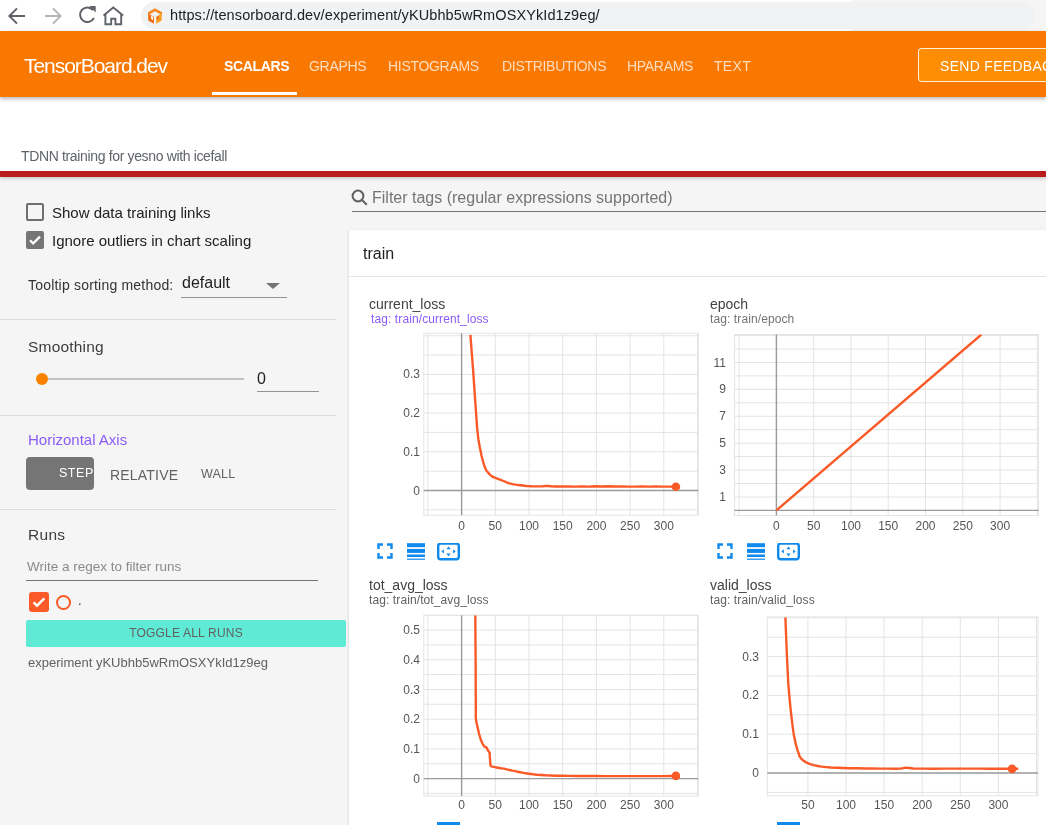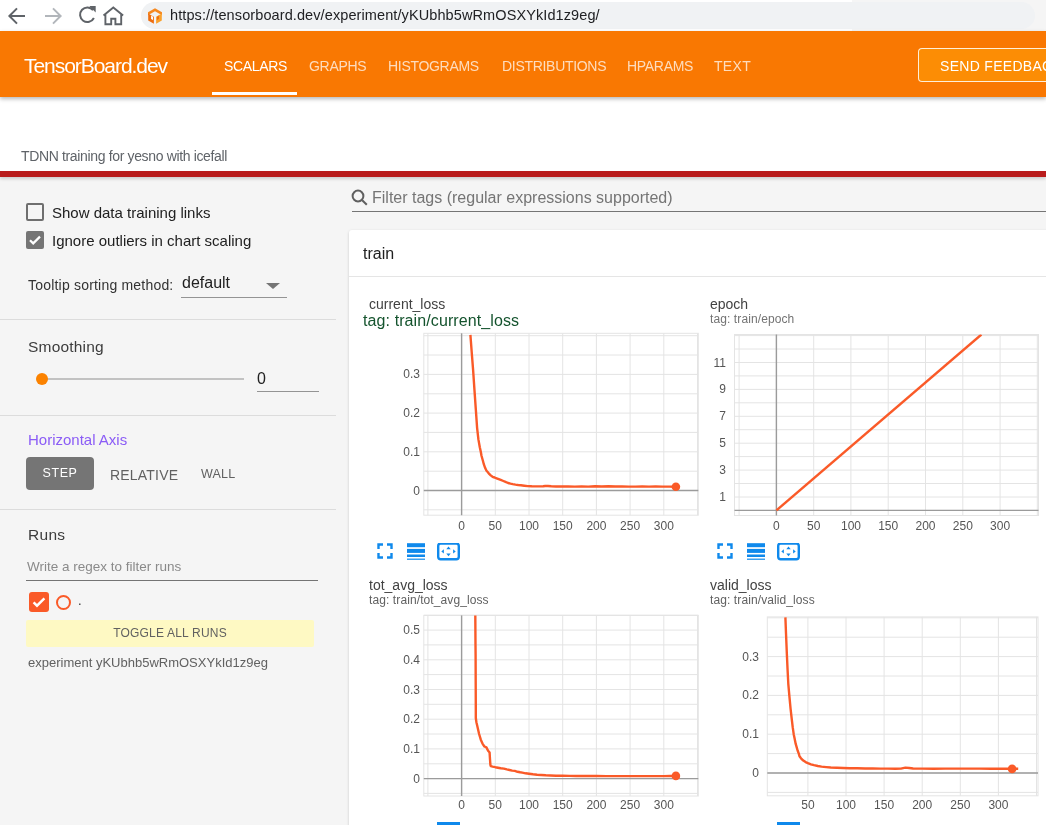--- a/index.html
+++ b/index.html
@@ -24,21 +24,21 @@
     <path d="M1.2 5.6L6.9 8.8v6.9L1.2 12.5z" fill="#ee6e10"></path>
     <path d="M14.8 5.6L9.1 8.8v6.9l5.7-3.2z" fill="#faa12c"></path>
     <path d="M4.1 7.6l1.9 1.1v3.4l-1.9-1.1z" fill="#fff"></path>
     <path d="M11.9 7.6L10 8.7v3.4l1.9-1.1z" fill="#ee6e10"></path>
   </svg>
   <div class="abs" style="left:170px;top:2px;height:27px;line-height:27px;font-size:14.5px;color:#202124;letter-spacing:0.1px">https://tensorboard.dev/experiment/yKUbhb5wRmOSXYkId1z9eg/</div>
 </div>
 
 <div class="abs" style="left:0;top:31px;width:1046px;height:66px;background:#f97802;box-shadow:0 2px 4px rgba(0,0,0,0.28);z-index:5">
   <div class="abs" style="left:24px;top:23px;font-size:21px;color:#fff;letter-spacing:-1.05px">TensorBoard.dev</div>
-  <div class="abs" style="left:224px;top:26.5px;font-size:14px;font-weight:normal;color:#fff;letter-spacing:-0.35px">SCALARS</div>
+  <div class="abs" style="left:224px;top:26.5px;font-size:14px;font-weight:bold;color:#fff;letter-spacing:-0.35px">SCALARS</div>
   <div class="abs" style="left:309px;top:26.5px;font-size:14px;color:rgba(255,255,255,0.74);letter-spacing:-0.3px">GRAPHS</div>
   <div class="abs" style="left:388px;top:26.5px;font-size:14px;color:rgba(255,255,255,0.74);letter-spacing:-0.3px">HISTOGRAMS</div>
   <div class="abs" style="left:502px;top:26.5px;font-size:14px;color:rgba(255,255,255,0.74);letter-spacing:-0.3px">DISTRIBUTIONS</div>
   <div class="abs" style="left:627px;top:26.5px;font-size:14px;color:rgba(255,255,255,0.74);letter-spacing:-0.3px">HPARAMS</div>
   <div class="abs" style="left:714px;top:26.5px;font-size:14px;color:rgba(255,255,255,0.74);letter-spacing:0.3px">TEXT</div>
   <div class="abs" style="left:212px;top:61.3px;width:85px;height:3.2px;background:#fff"></div>
   <div class="abs" style="left:918px;top:17px;width:160px;height:34px;border:1px solid rgba(255,255,255,0.85);border-radius:4px;background:#fc8d05;color:#fff;font-size:14px;letter-spacing:0.3px;line-height:34px;padding-left:21px;box-sizing:border-box">SEND FEEDBACK</div>
 </div>
 
 <div class="abs" style="left:0;top:97px;width:1046px;height:80px;background:#fff;border-bottom:6px solid #b91c1c;box-sizing:border-box;box-shadow:0 2px 3px rgba(0,0,0,0.16);z-index:4">
@@ -63,52 +63,52 @@
 
 <div class="abs" style="left:28px;top:338px;font-size:15.5px;letter-spacing:0.2px;color:#3c3c3c">Smoothing</div>
 <div class="abs" style="left:38px;top:378px;width:206px;height:2px;background:#c2c2c2"></div>
 <div class="abs" style="left:36px;top:373px;width:12px;height:12px;border-radius:50%;background:#fb8200"></div>
 <div class="abs" style="left:257px;top:370px;font-size:16px;color:#212121">0</div>
 <div class="abs" style="left:257px;top:391px;width:62px;height:1px;background:#949494"></div>
 
 <div class="abs" style="left:0;top:415px;width:336px;height:1px;background:#dcdcdc"></div>
 
 <div class="abs" style="left:28px;top:431px;font-size:15px;color:#8b5cf6">Horizontal Axis</div>
-<div class="abs" style="left:26px;top:457px;width:68px;height:33px;background:#757575;border-radius:4px;color:#fff;font-size:12.5px;letter-spacing:0.6px;text-align:center;line-height:33px">STEP</div>
+<div class="abs" style="left:26px;top:457px;width:68px;height:33px;background:#757575;border-radius:4px;color:#fff;font-size:12.5px;letter-spacing:0.6px;text-align:right;line-height:33px">STEP</div>
 <div class="abs" style="left:110px;top:467px;font-size:14px;color:#616161;letter-spacing:0.2px">RELATIVE</div>
 <div class="abs" style="left:201px;top:467px;font-size:12.5px;color:#616161;letter-spacing:0.2px">WALL</div>
 
 <div class="abs" style="left:0;top:509px;width:336px;height:1px;background:#dcdcdc"></div>
 
 <div class="abs" style="left:28px;top:526px;font-size:15.5px;letter-spacing:0.3px;color:#3c3c3c">Runs</div>
 <div class="abs" style="left:27px;top:559px;font-size:13.5px;color:#8a8a8a">Write a regex to filter runs</div>
 <div class="abs" style="left:26px;top:580px;width:292px;height:1px;background:#747474"></div>
 <div class="abs" style="left:29px;top:592px;width:20px;height:20px;background:#fa5a28;border-radius:3px">
   <svg width="20" height="20" viewBox="0 0 20 20">
         <path d="M4.6 10.3l3.4 3.4 7.4-7.4" stroke="#fff" stroke-width="2.4" fill="none"></path>
       </svg>
 </div>
 <div class="abs" style="left:56px;top:595px;width:15px;height:15px;border:2.4px solid #fa5a28;border-radius:50%;box-sizing:border-box"></div>
 <div class="abs" style="left:78px;top:593px;font-size:13px;color:#333">.</div>
-<div class="abs" style="left:26px;top:620px;width:288px;height:27px;background:#fef9c3;border-radius:2px;color:#616161;font-size:12px;letter-spacing:0.2px;text-align:center;line-height:27px">TOGGLE ALL RUNS</div>
+<div class="abs" style="left:26px;top:620px;width:320px;height:27px;background:#5eead4;border-radius:2px;color:#616161;font-size:12px;letter-spacing:0.2px;text-align:center;line-height:27px">TOGGLE ALL RUNS</div>
 <div class="abs" style="left:28px;top:655px;font-size:13px;color:#616161">experiment yKUbhb5wRmOSXYkId1z9eg</div>
 
 <svg class="abs" style="left:351px;top:189px" width="17" height="17" viewBox="0 0 17 17">
   <circle cx="7" cy="7" r="5.4" fill="none" stroke="#5f5f5f" stroke-width="2"></circle>
   <path d="M11.2 11.2l4.6 4.6" stroke="#5f5f5f" stroke-width="2"></path>
 </svg>
 <div class="abs" style="left:372px;top:189px;font-size:16px;color:#757575">Filter tags (regular expressions supported)</div>
 <div class="abs" style="left:352px;top:211px;width:694px;height:1.2px;background:#757575"></div>
 
 <div class="abs" style="left:349px;top:230px;width:700px;height:600px;background:#fff;border-radius:3px;box-shadow:0 1px 3px rgba(0,0,0,0.18)"></div>
 <div class="abs" style="left:363px;top:245px;font-size:16px;color:#212121">train</div>
 <div class="abs" style="left:349px;top:276px;width:697px;height:1px;background:#e5e5e5"></div>
 
 <div class="abs" style="left:369px;top:296px;font-size:14px;color:#424242">current_loss</div>
-<div class="abs" style="left:363px;top:312px;font-size:16px;letter-spacing:0.1px;color:#14532d">tag: train/current_loss</div>
+<div class="abs" style="left:371px;top:312px;font-size:12px;letter-spacing:0.1px;color:#8b5cf6">tag: train/current_loss</div>
 <div class="abs" style="left:710px;top:296px;font-size:14px;color:#424242">epoch</div>
 <div class="abs" style="left:710px;top:312px;font-size:12px;letter-spacing:0.1px;color:#737373">tag: train/epoch</div>
 <div class="abs" style="left:369px;top:577px;font-size:14px;color:#424242">tot_avg_loss</div>
 <div class="abs" style="left:369px;top:593px;font-size:12px;letter-spacing:0.1px;color:#616161">tag: train/tot_avg_loss</div>
 <div class="abs" style="left:710px;top:577px;font-size:14px;color:#424242">valid_loss</div>
 <div class="abs" style="left:710px;top:593px;font-size:12px;letter-spacing:0.1px;color:#616161">tag: train/valid_loss</div>
 
 <svg class="plot" style="left:364px;top:331px" width="346" height="201" viewBox="0 0 346 201">
 <rect x="59.8" y="2.3" width="274.5" height="181.9" fill="#fff" stroke="#e4e4e4" stroke-width="1"></rect>
 <path d="M63.9 2.3V184.2M97.6 2.3V184.2M131.3 2.3V184.2M165 2.3V184.2M198.7 2.3V184.2M232.4 2.3V184.2M266.1 2.3V184.2M299.8 2.3V184.2M333.5 2.3V184.2M59.8 178.8H334.3M59.8 159.5H334.3M59.8 140.2H334.3M59.8 120.8H334.3M59.8 101.4H334.3M59.8 82.1H334.3M59.8 62.8H334.3M59.8 43.4H334.3M59.8 24H334.3M59.8 4.7H334.3" stroke="#e4e4e4" stroke-width="1" fill="none"></path>

